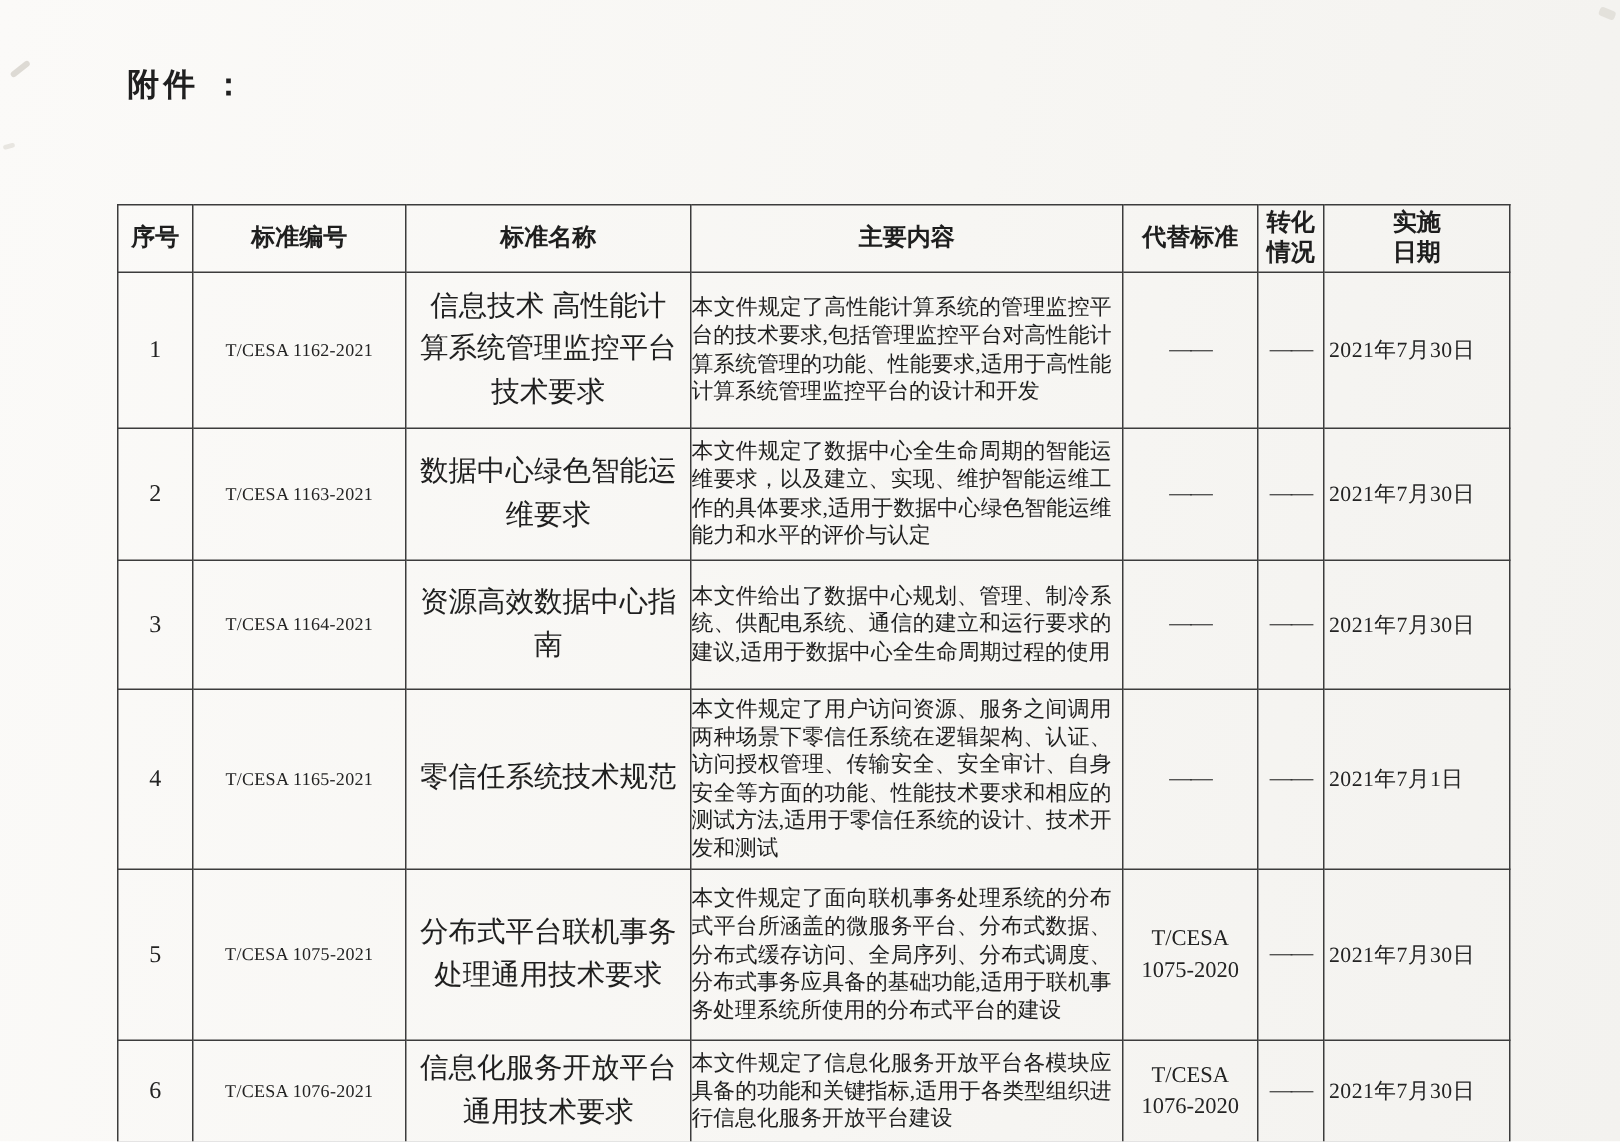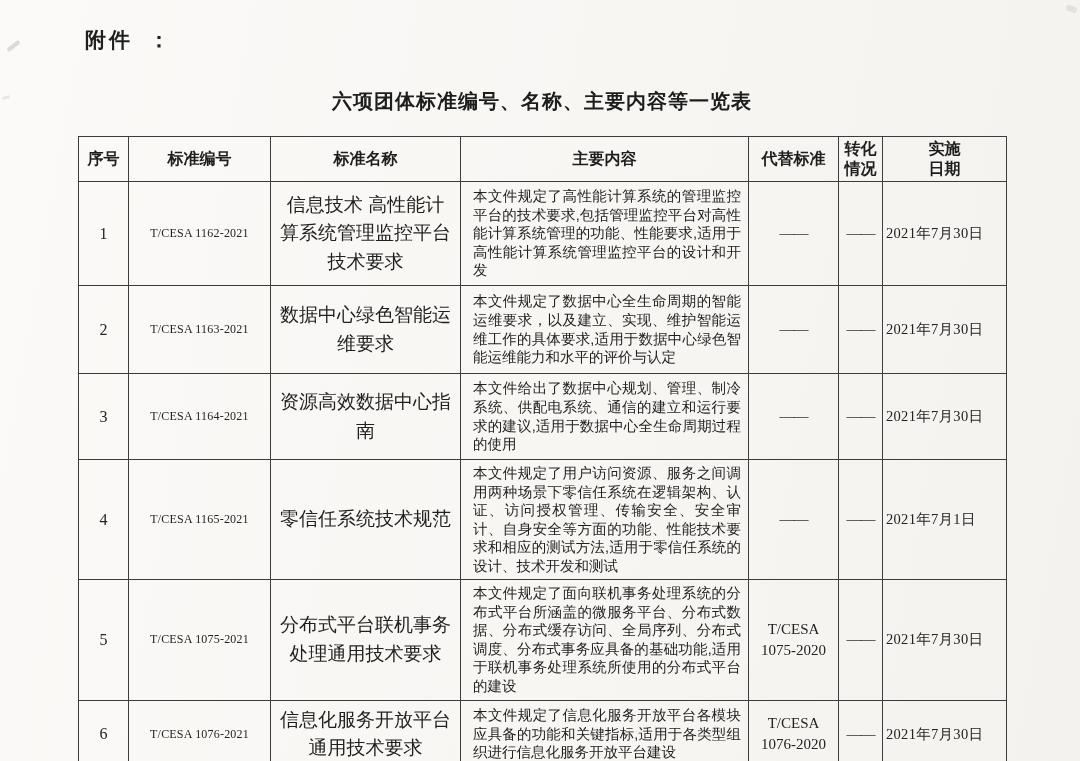--- a/index.html
+++ b/index.html
@@ -21,25 +21,25 @@
     border-radius: 2px;
     opacity: 0.8;
   }
   .mark-tl { left: 6px; top: 44px; width: 15px; height: 4px; transform: rotate(-38deg); }
   .mark-tr { right: 3px; top: 6px; width: 11px; height: 6px; transform: rotate(22deg); opacity: .55; }
   .mark-l2 { left: 2px; top: 96px; width: 8px; height: 3px; transform: rotate(-15deg); opacity: .5; }
 
   .attachment {
     position: absolute;
     left: 85px;
-    top: 26px;
+    top: 42px;
     font-size: 21px;
     font-weight: bold;
     letter-spacing: 3px;
-    font-family: Liberation Mono, monospace;
+    font-family: Liberation Sans, sans-serif;
     color: #1f1f1f;
   }
   .doc-title {
     position: absolute;
     left: 78px;
     top: 88px;
     width: 928px;
     text-align: center;
     font-size: 20px;
     font-weight: bold;
@@ -95,22 +95,22 @@
     line-height: 1.5;
     padding: 4px 9px;
     font-family: "Liberation Sans", sans-serif;
     font-weight: normal;
     color: #1f1f1f;
   }
   td.c-content {
     text-align: justify;
     font-size: 14.5px;
     line-height: 1.28;
-    padding: 4px 7px 4px 12px;
-    font-family: Liberation Sans, sans-serif;
+    padding: 4px 7px 4px 0;
+    font-family: Liberation Serif, serif;
     color: #1f1f1f;
   }
   td.c-replaced {
     text-align: center;
     font-size: 15px;
     line-height: 1.4;
     padding: 2px 4px;
   }
   td.c-transform {
     text-align: center;
@@ -129,21 +129,20 @@
 <body>
 
 <div class="page">
 
   <div class="scan-mark mark-tl"></div>
   <div class="scan-mark mark-tr"></div>
   <div class="scan-mark mark-l2"></div>
 
   <div class="attachment">附件 ：</div>
 
-  <div class="doc-title">六项团体标准编号、名称、主要内容等一览表</div>
 
   <table class="std-table">
     <colgroup>
       <col style="width:50px">
       <col style="width:142px">
       <col style="width:190px">
       <col style="width:288px">
       <col style="width:90px">
       <col style="width:44px">
       <col style="width:124px">

